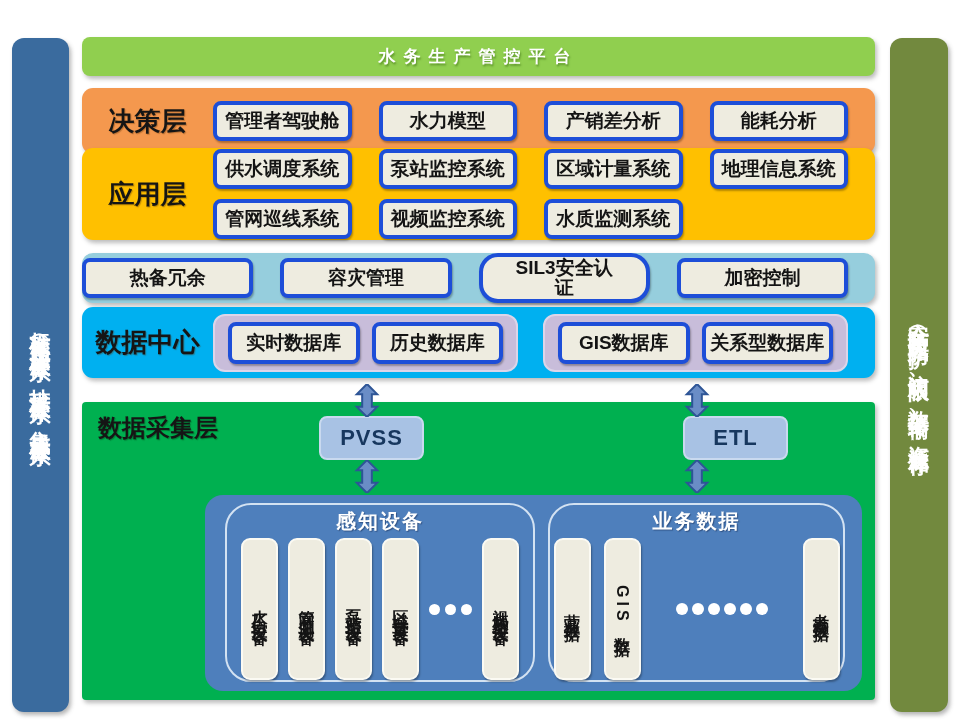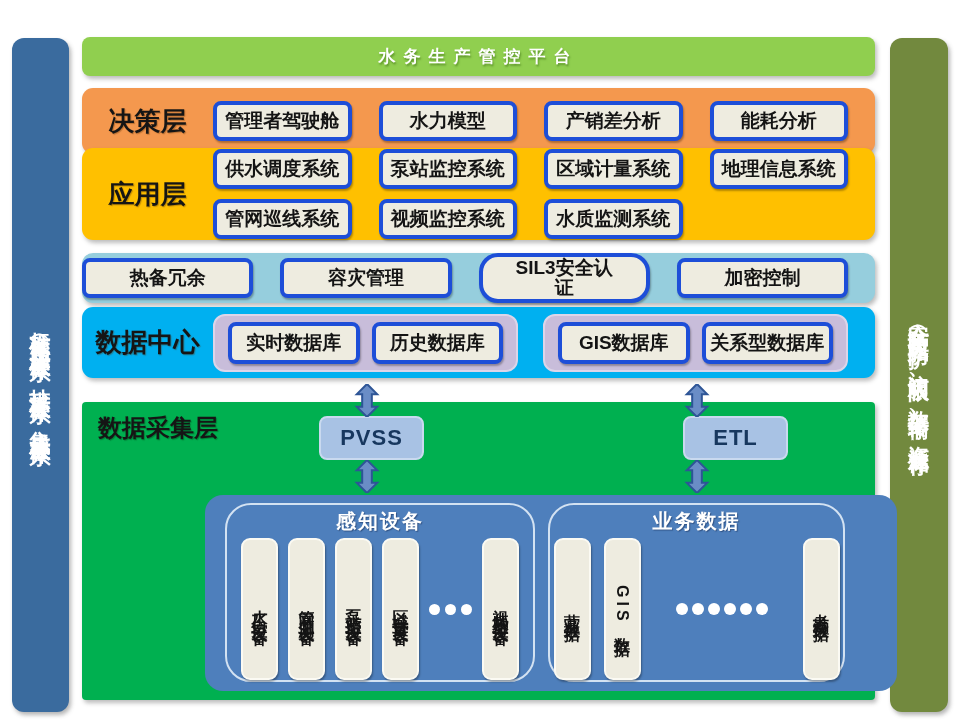--- a/index.html
+++ b/index.html
@@ -46,21 +46,21 @@
   
   .row-collection{top:402px;height:298px;background:#00B050;border-radius:4px;display:block;}
   .collection-label{position:absolute;top:10px;left:16px;font-size:24px;font-weight:bold;
                     color:#151515;text-shadow:1px 1px 1px rgba(0,60,20,.4);}
   .mw-box{position:absolute;width:101px;height:40px;background:#A8C2E4;border:2px solid #C9D9EF;
           border-radius:8px;display:flex;align-items:center;justify-content:center;
           font-size:22px;font-weight:bold;color:#17375E;letter-spacing:1px;}
   .mw-pvss{left:237px;top:14px;}
   .mw-etl{left:601px;top:14px;}
   .blue-container{position:absolute;left:123px;top:93px;width:657px;height:196px;
-                  background:#4E7FBC;border-radius:18px;padding-left:35px;}
+                  background:#4E7FBC;border-radius:18px;}
   .device-box{position:absolute;top:8px;height:179px;border:2px solid #D3E2F2;border-radius:26px;
               display:flex;flex-direction:column;align-items:center;box-sizing:border-box;}
   .device-box.perception{left:20px;width:310px;}
   .device-box.business{left:343px;width:297px;}
   .box-title{margin-top:3px;color:#fff;font-weight:bold;font-size:20px;letter-spacing:2px;
              text-shadow:1px 1px 1px rgba(20,40,80,.5);}
   .pill-row{display:flex;align-items:stretch;justify-content:center;margin-top:3px;gap:10px;}
   .device-box.business .pill-row{gap:13px;}
   .vpill{width:33px;height:138px;background:#EEECE0;border:2px solid #FBFAF3;border-radius:9px;
          display:flex;align-items:center;justify-content:center;box-shadow:1px 2px 2px rgba(0,0,0,.3);}

